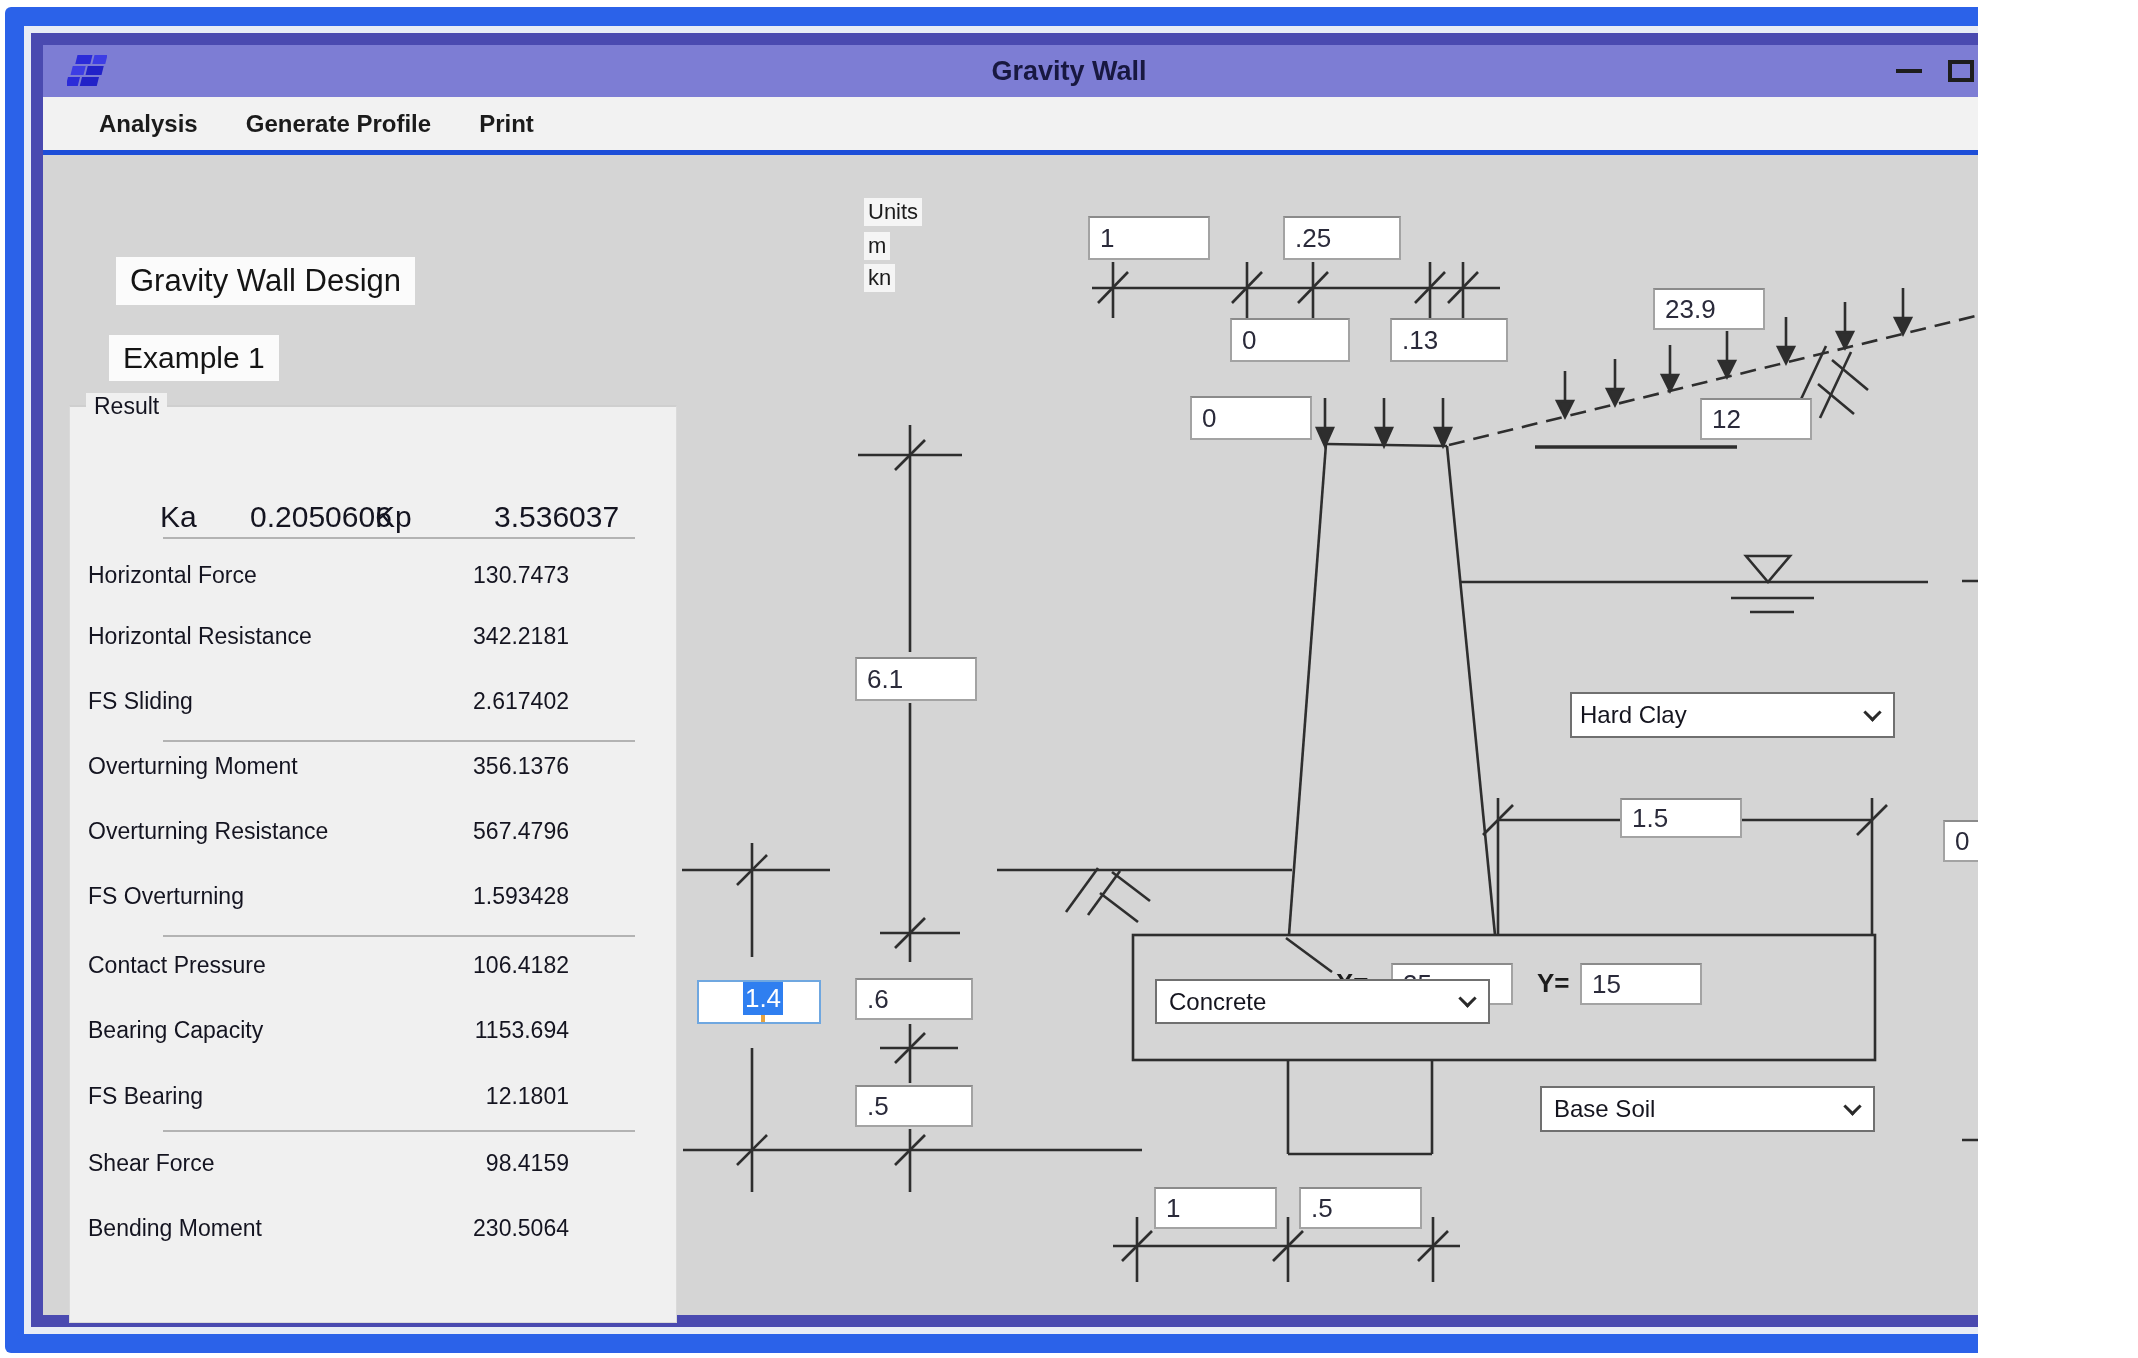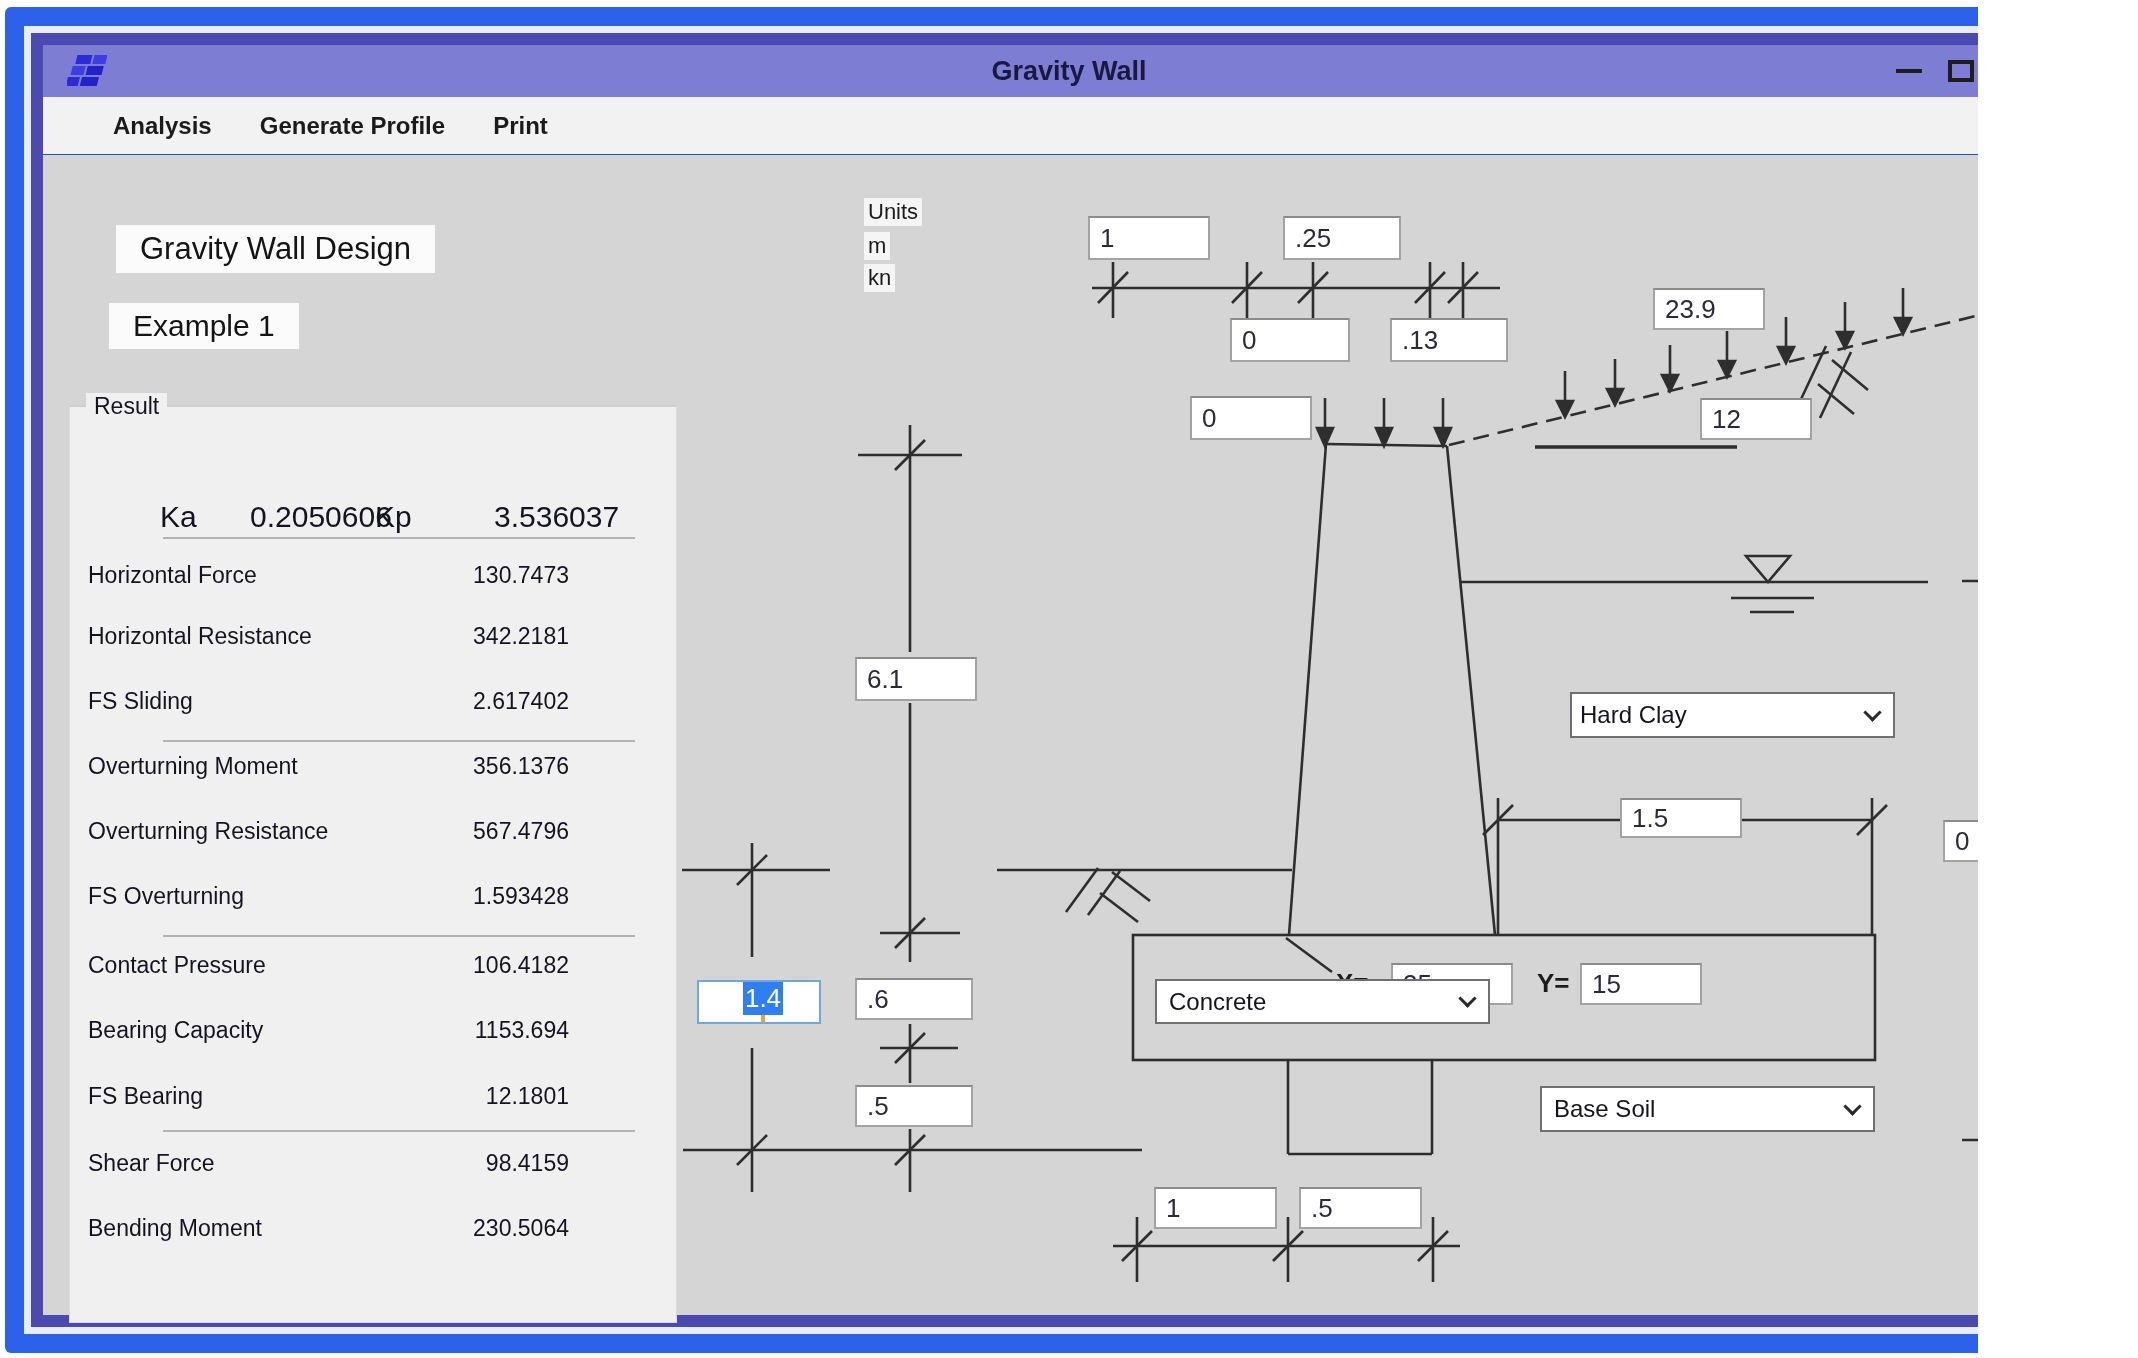--- a/index.html
+++ b/index.html
@@ -15,27 +15,27 @@
 
   .titlebar { position:absolute; left:0; top:0; width:100%; height:52px; background:#7d7dd4; display:flex; align-items:center; }
   .app-icon { position:absolute; left:24px; top:8px; }
   .title-text { position:absolute; left:0; width:100%; text-align:center; font-size:27px; font-weight:bold; color:#181840; }
   .win-controls { position:absolute; right:0; top:0; height:52px; display:flex; align-items:stretch; }
   .btn-min, .btn-max { width:52px; display:flex; align-items:center; justify-content:center; }
   .btn-min .dash { width:26px; height:4px; background:#1d1d1d; }
   .btn-max .sq { width:26px; height:22px; border:4px solid #1d1d1d; background:transparent; }
   .btn-close { width:108px; background:#dd4545; display:flex; align-items:center; justify-content:center; }
 
-  .menubar { position:absolute; left:0; top:52px; width:100%; height:58px; background:#f2f2f2; border-bottom:1px solid #1d4ed8; display:flex; align-items:center; gap:48px; padding-left:70px; }
+  .menubar { position:absolute; left:0; top:52px; width:100%; height:58px; background:#f2f2f2; border-bottom:5px solid #1d4ed8; display:flex; align-items:center; gap:48px; padding-left:56px; }
   .menu-item { font-size:24px; font-weight:bold; color:#1b1b1b; }
 
   .client { position:absolute; left:0; top:110px; width:2052px; height:1160px; background:#d5d5d5; }
 
   
-  .hdr-label { position:absolute; background:#fbfbfb; color:#141414; padding:6px 24px; }
+  .hdr-label { position:absolute; background:#fbfbfb; color:#141414; padding:6px 14px;margin-top:32px; }
   #hdr-main { left:73px; top:70px; font-size:31px; }
   #hdr-sub  { left:66px; top:148px; font-size:30px; }
 
   
   .groupbox { position:absolute; left:26px; top:250px; width:608px; height:918px; background:#f0f0f0; border:1px solid #dadada; border-top:2px solid #cfcfcf; }
   .groupbox .legend { position:absolute; left:16px; top:-14px; background:#f0f0f0; padding:0 8px; font-size:23px; color:#141420; }
   .res-row { position:absolute; left:0; width:100%; height:34px; }
   .res-row .lbl { position:absolute; left:18px; font-size:23px; color:#141420; white-space:nowrap; }
   .res-row .val { position:absolute; right:107px; font-size:23px; color:#141420; }
   .res-sep { position:absolute; left:93px; width:472px; height:2px; background:#b3b3b3; }

